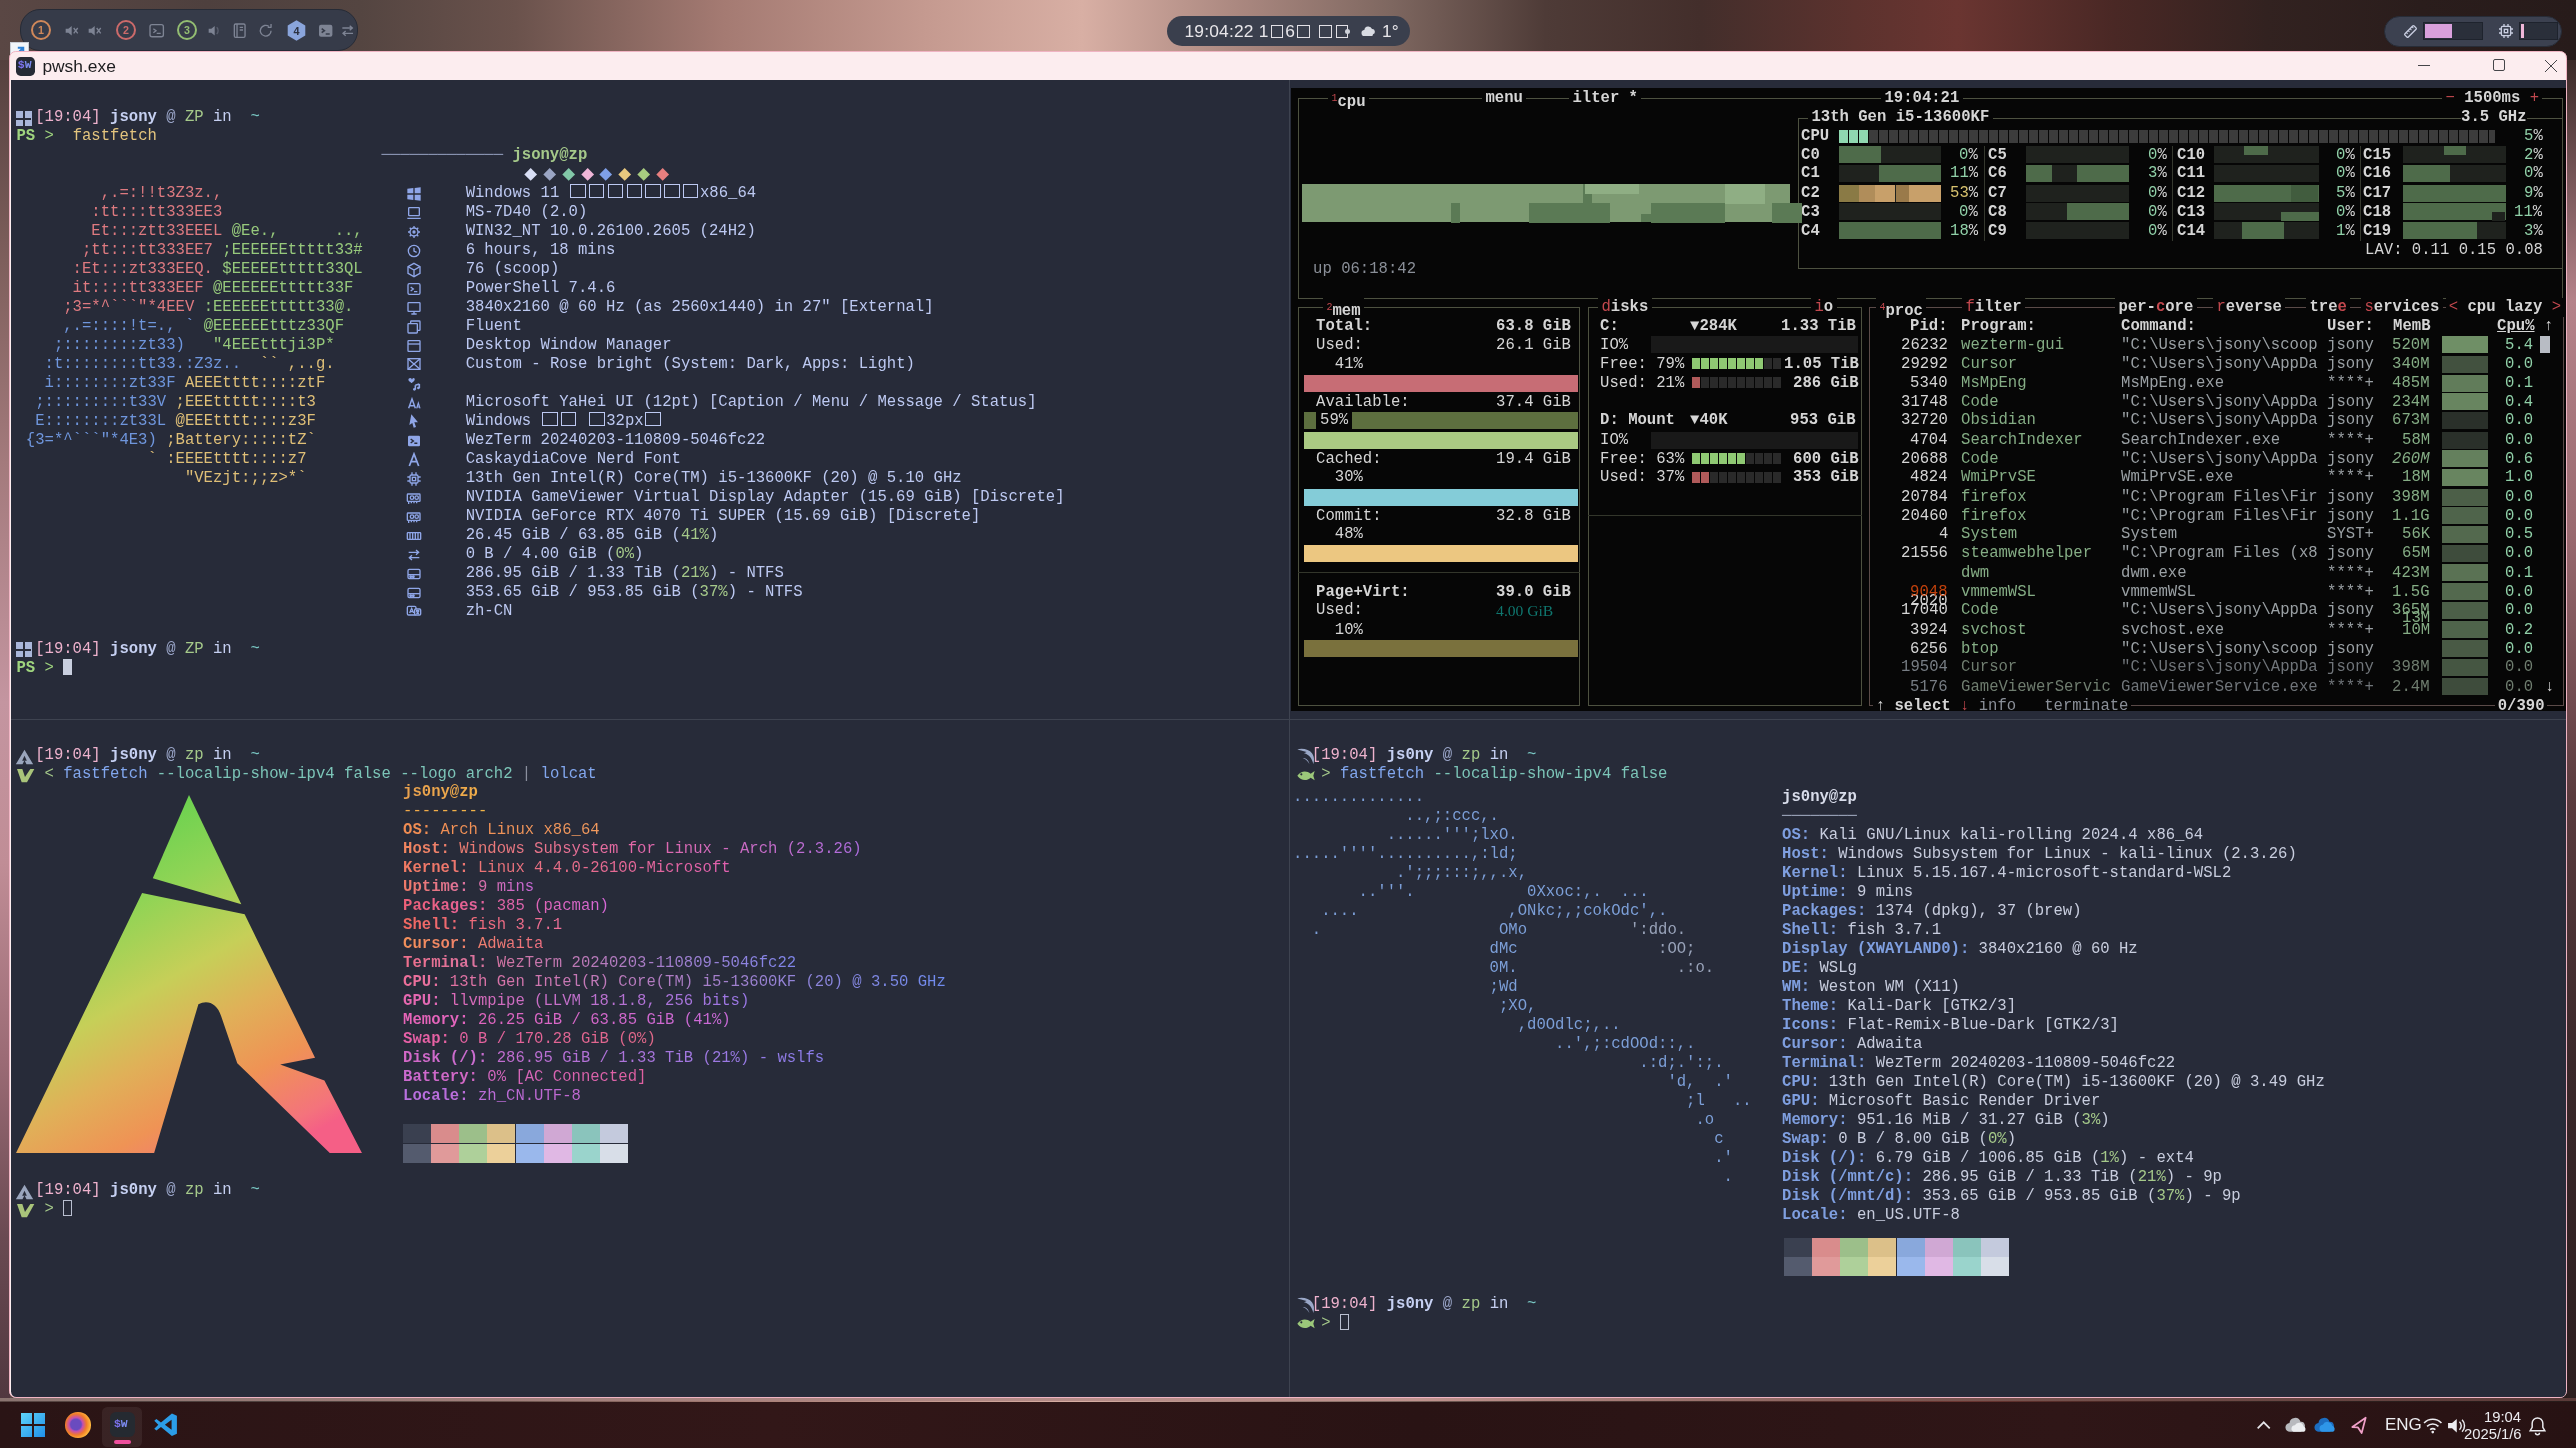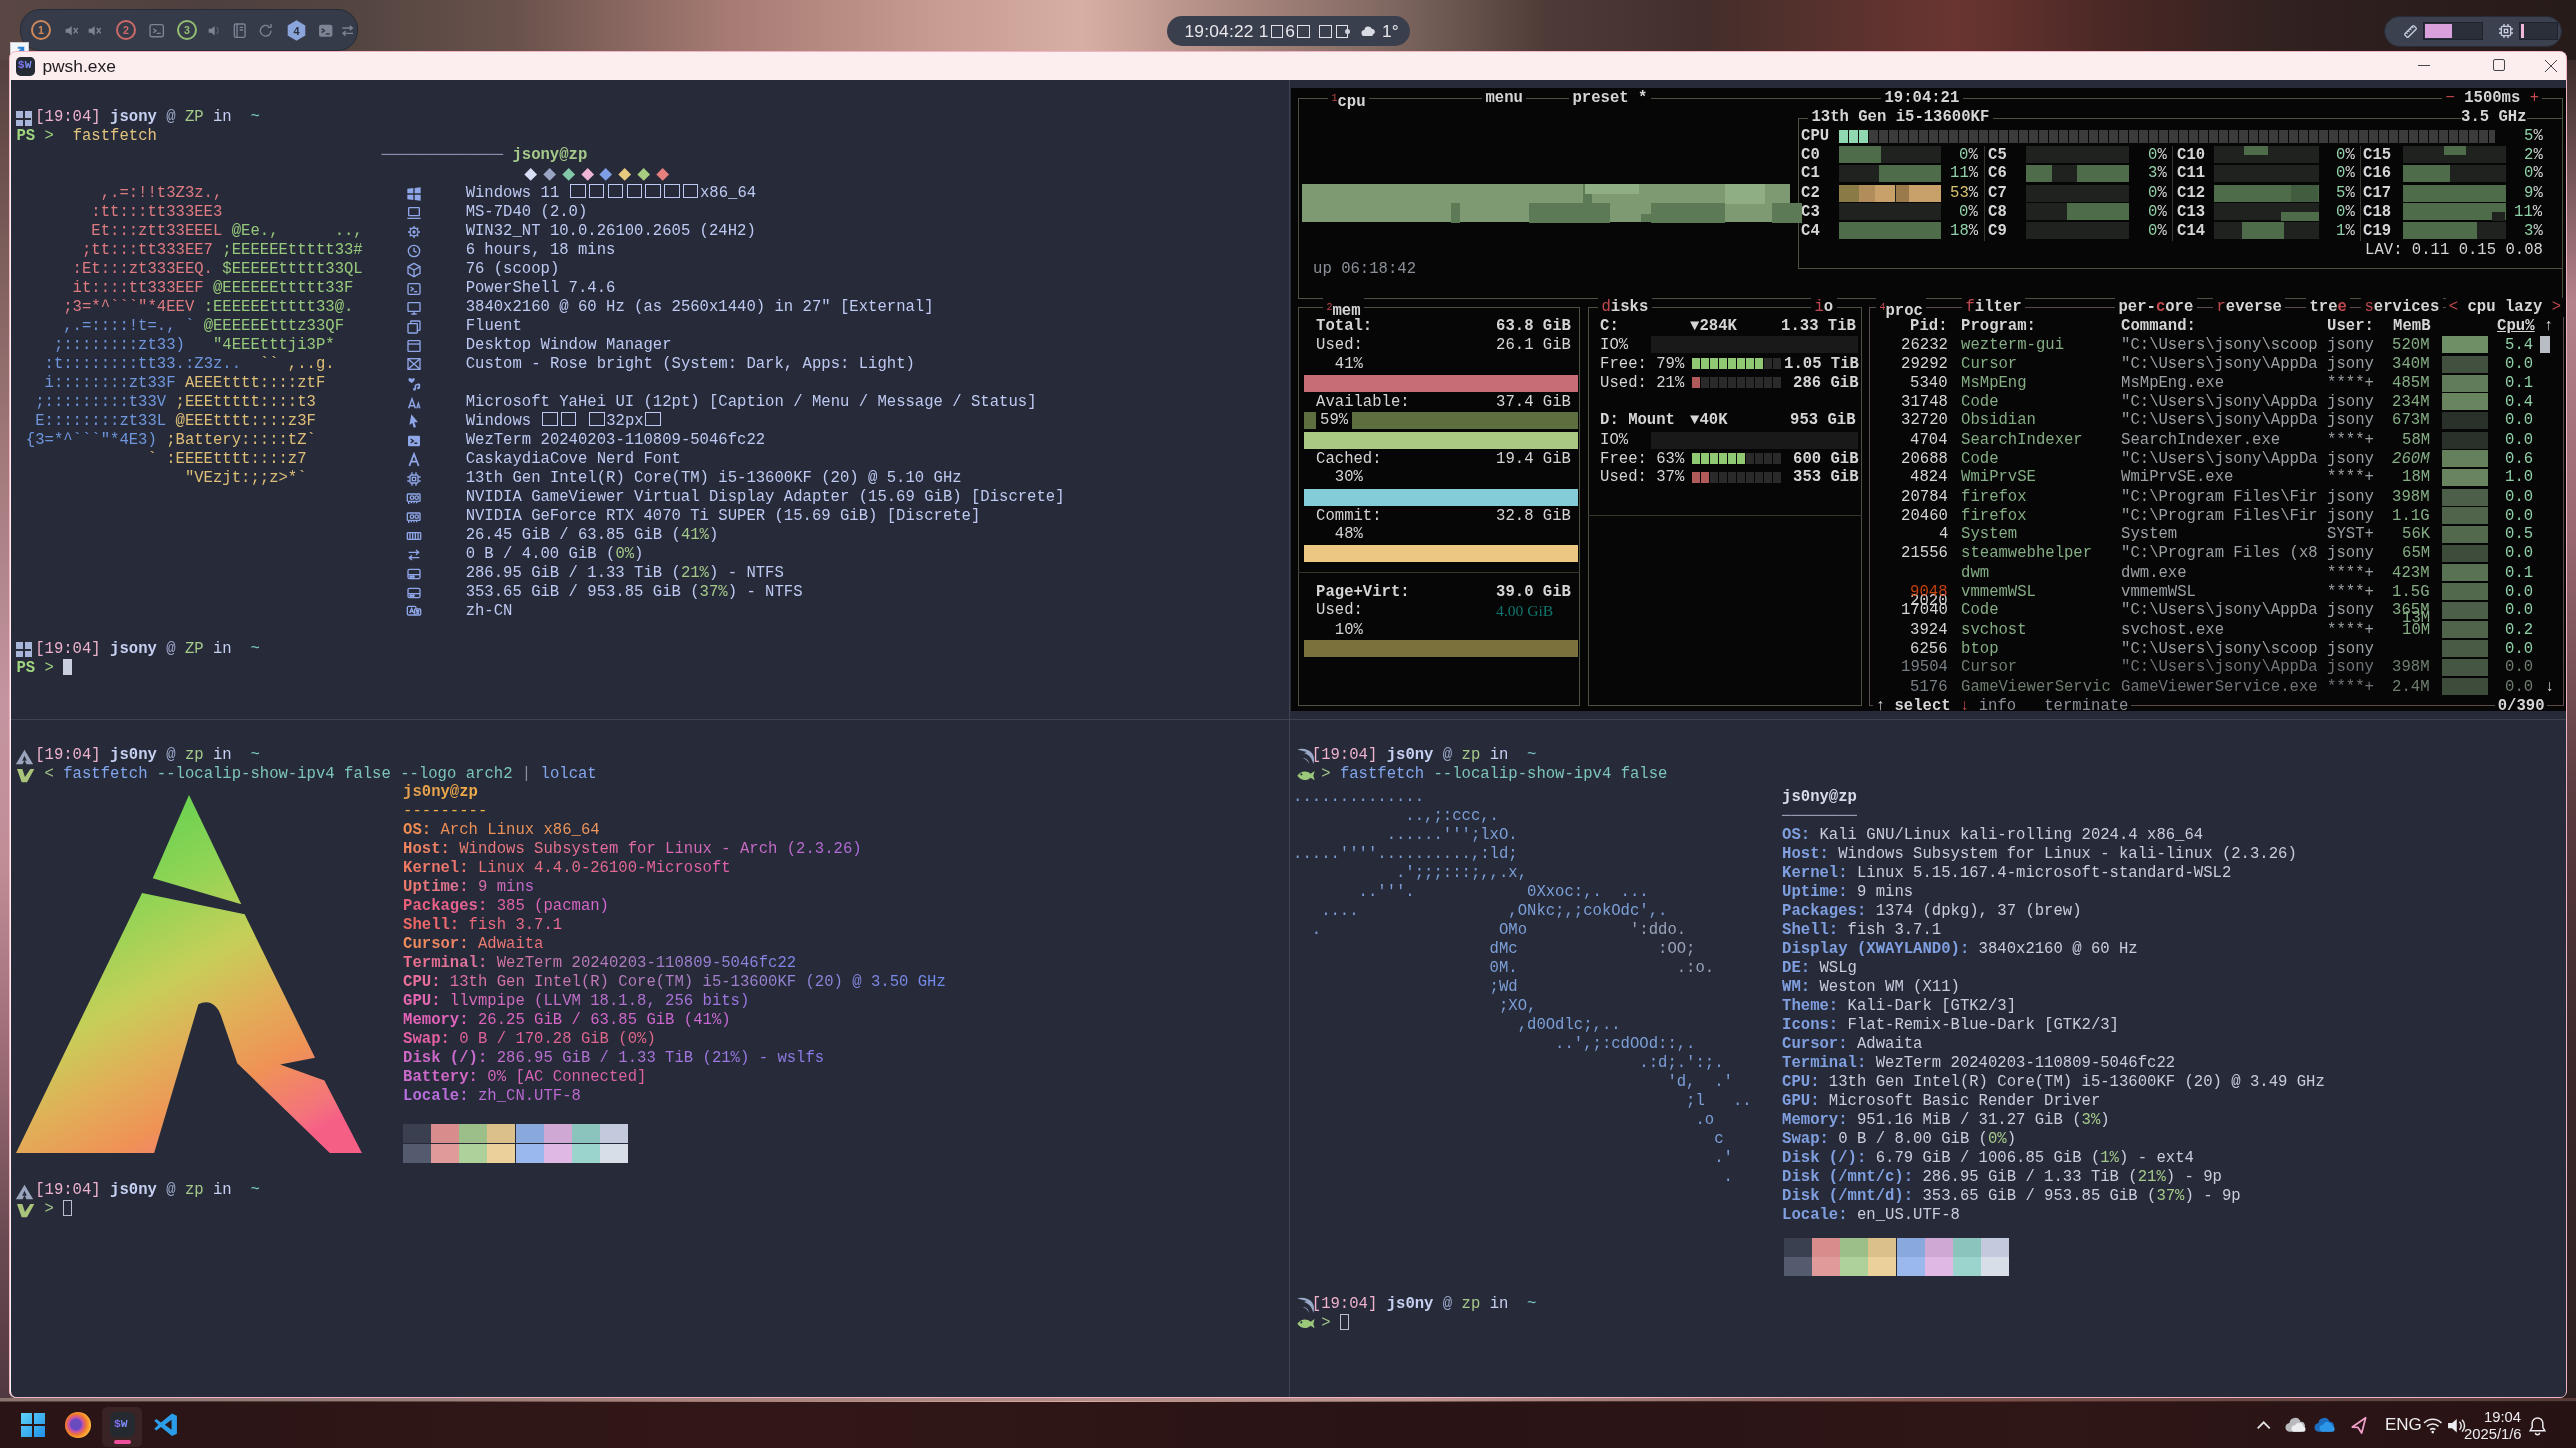--- a/index.html
+++ b/index.html
@@ -155,21 +155,21 @@
     <div class="vdiv"></div>
     <div class="hdiv"></div>
     <div id="btop" style="position:absolute;left:1280px;top:8px;width:1276px;height:623px;background:#060606;overflow:hidden;">
       <div style="position:absolute;left:6.7px;top:10px;width:1265px;height:201px;border:1.3px solid #4d5140;box-sizing:border-box;"></div>
       <div style="position:absolute;left:507px;top:29.5px;width:765px;height:151px;border:1.3px solid #4d5140;box-sizing:border-box;background:#060606;"></div>
       <div style="position:absolute;left:6.7px;top:219px;width:282px;height:399px;border:1.3px solid #4d5140;box-sizing:border-box;"></div>
       <div style="position:absolute;left:297px;top:219px;width:274px;height:399px;border:1.3px solid #4d5140;box-sizing:border-box;"></div>
       <div style="position:absolute;left:578px;top:219px;width:695px;height:399px;border:1.3px solid #5a4a48;box-sizing:border-box;"></div>
       <pre style="left:37px;top:0.7px;background:#060606;padding:0 3.4px;"><span style="color:#c2484e;font-size:10px;vertical-align:4.7px;">1</span><b style="color:#d5d5d5">cpu</b></pre>
       <pre style="left:191px;top:0.7px;background:#060606;padding:0 3.4px;"><b style="color:#d5d5d5">menu</b></pre>
-      <pre style="left:278px;top:0.7px;background:#060606;padding:0 3.4px;"><b style="color:#d5d5d5">preset *</b></pre>
+      <pre style="left:278px;top:0.7px;background:#060606;padding:0 3.4px;"><b style="color:#d5d5d5">ilter *</b></pre>
       <pre style="left:590px;top:0.7px;background:#060606;padding:0 3.4px;"><b style="color:#d5d5d5">19:04:21</b></pre>
       <pre style="left:1151px;top:0.7px;background:#060606;padding:0 3.4px;"><span style="color:#c2484e">−</span> <b style="color:#d5d5d5">1500ms</b> <span style="color:#c2484e">+</span></pre>
       <pre style="left:517px;top:20px;background:#060606;padding:0 3.4px;"><b style="color:#d5d5d5">13th Gen i5-13600KF</b></pre>
       <pre style="left:1170px;top:20px;background:#060606;"><b style="color:#d5d5d5">3.5 GHz</b></pre>
       <pre style="left:510px;top:39px;"><b style="color:#d5d5d5">CPU</b></pre>
       <div style="position:absolute;left:548px;top:42px;width:656px;height:13.4px;background:repeating-linear-gradient(90deg,#3c3c3c 0px,#3c3c3c 8.7px,#060606 8.7px,#060606 10px);"></div>
       <div style="position:absolute;left:548px;top:42px;width:30px;height:13.4px;background:repeating-linear-gradient(90deg,#8fd8b0 0px,#8fd8b0 8.7px,#060606 8.7px,#060606 10px);"></div>
       <pre style="left:1233px;top:39px;"><span style="color:#90d0a8">5</span><span style="color:#d5d5d5">%</span></pre>
       <pre style="left:510px;top:58px;"><b style="color:#d5d5d5">C0</b></pre>
       <div style="position:absolute;left:548px;top:58px;width:102px;height:17.4px;background:#1f221e;"></div>

